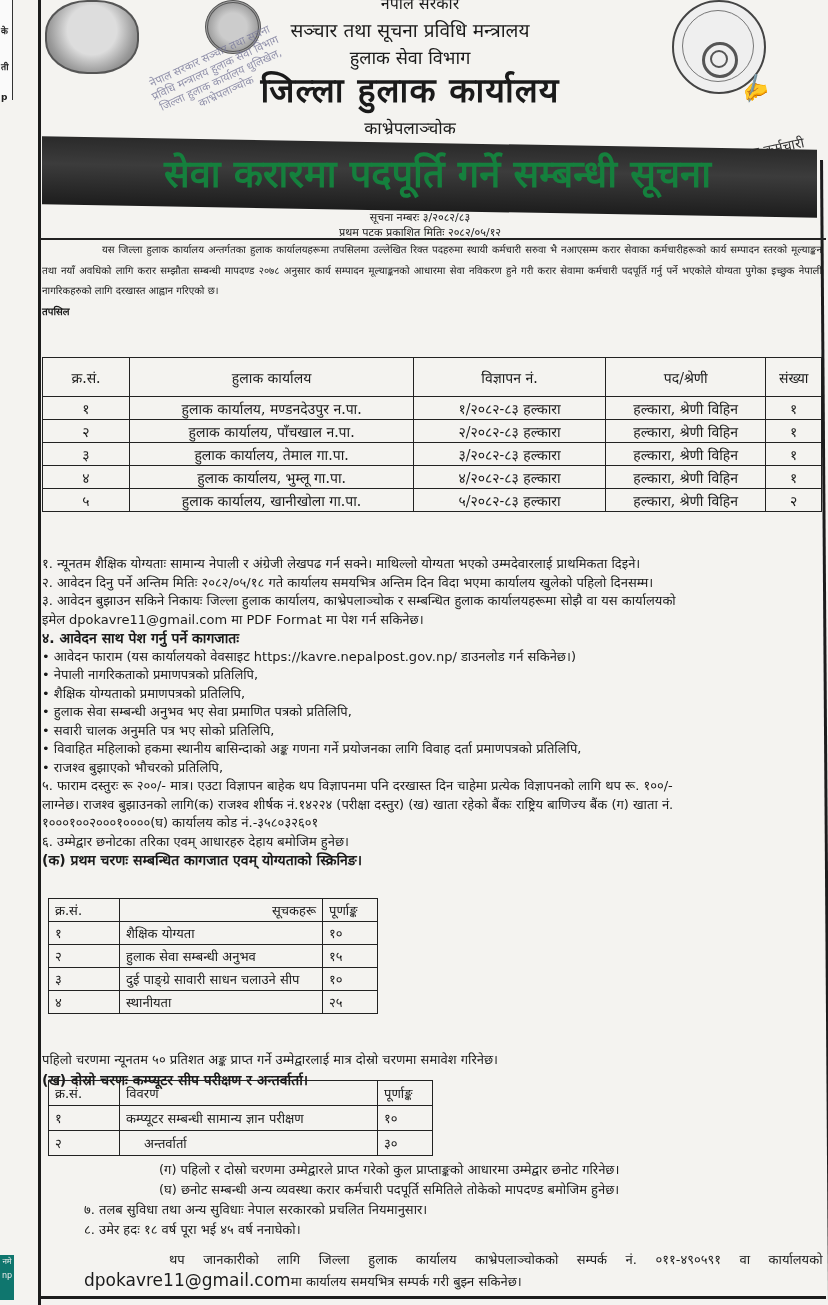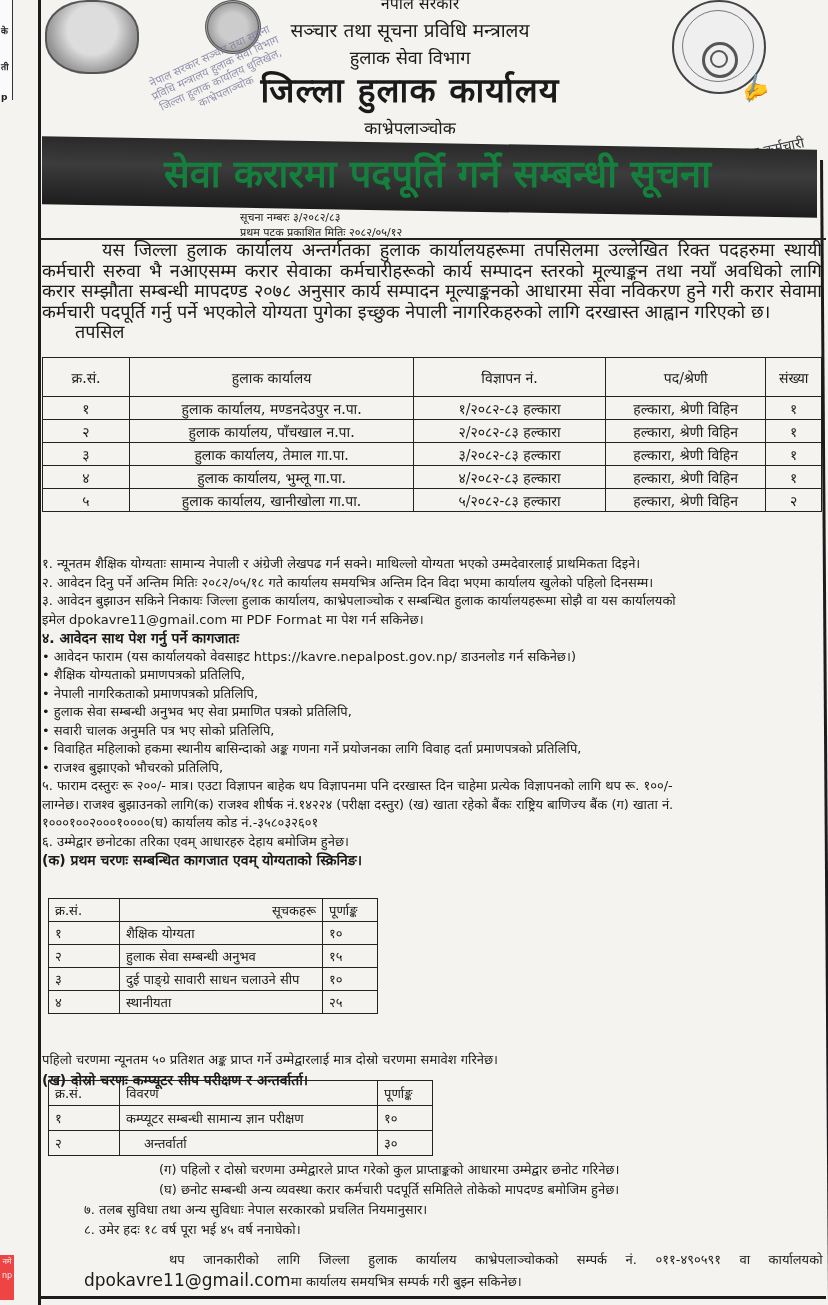--- a/index.html
+++ b/index.html
@@ -8,21 +8,21 @@
     background:#f4f3f0; color:#1a1a1a;
     font-family:"DejaVu Sans", sans-serif;
   }
   .left-scrap {
     position:absolute; left:0; top:0; width:12px; height:100px;
     border-right:1px solid #333; background:#fafafa;
   }
   .left-scrap span { position:absolute; left:1px; font-size:9px; font-weight:bold; color:#222; }
   .left-scrap2 {
     position:absolute; left:0; top:1255px; width:14px; height:45px;
-    background:#ef4444; color:#eee; font-size:8px; line-height:14px; text-align:center;
+    background:#0f766e; color:#eee; font-size:8px; line-height:14px; text-align:center;
   }
   .vrule { position:absolute; left:38px; top:0; width:3px; height:1305px; background:#1c1c1c; }
   .frame-right { position:absolute; left:824px; top:160px; width:3px; height:1140px; background:#1c1c1c; transform:rotate(-0.4deg); }
   .frame-bottom { position:absolute; left:40px; top:1296px; width:786px; height:3px; background:#1c1c1c; }
 
   
   .emblem-national {
     position:absolute; left:45px; top:0; width:90px; height:70px;
     border-radius:45%; border:2px solid #555; background:radial-gradient(circle at 50% 40%, #ddd 0 40%, #999 70%, #666 100%);
   }
@@ -56,27 +56,27 @@
   
   .banner {
     position:absolute; left:42px; top:143px; width:775px; height:68px;
     background:linear-gradient(180deg,#2a2a2a,#3c3c3c 40%,#1d1d1d);
     transform:skewY(1deg);
   }
   .banner-title {
     position:absolute; left:42px; top:146px; width:775px; text-align:center;
     color:#15803d; font-size:38px; font-weight:bold; font-family:"DejaVu Sans", sans-serif;margin-left:8px;
   }
-  .notice-meta { position:absolute; left:240px; top:210px; width:360px; font-size:11px; line-height:15px; }
+  .notice-meta { position:absolute; left:240px; top:210px; width:360px; text-align:center; font-size:11px; line-height:15px; }
   .hr-line { position:absolute; left:40px; top:238px; width:786px; height:2px; background:#222; }
 
   
-  .body-text { position:absolute; left:42px; width:780px; font-size:18px; line-height:20.5px; text-align:justify; font-family:"DejaVu Serif", serif; }
+  .body-text { position:absolute; left:42px; width:780px; font-size:10px; line-height:20.5px; text-align:justify; font-family:"DejaVu Serif", serif; }
   .para { top:240px; text-indent:60px; }
-  .para b { font-weight:normal;padding-left:33px; }
+  .para b { font-weight:bold; }
 
   table { border-collapse:collapse; font-family:"DejaVu Serif", serif; }
   td, th { border:1.5px solid #222; font-weight:normal; padding:0 6px; }
   .main-table { position:absolute; left:42px; top:357px; width:780px; font-size:14px; }
   .main-table th { height:38px; text-align:center; }
   .main-table td { height:22px; text-align:center; }
   .main-table td.sn { width:70px; }
   .main-table td.office { width:258px; }
   .main-table td.ad { width:170px; }
   .main-table td.post { width:140px; }
@@ -194,22 +194,22 @@
   </tbody>
 </table>
 
 <div class="items">
   <div>१. न्यूनतम शैक्षिक योग्यताः  सामान्य नेपाली र अंग्रेजी लेखपढ गर्न सक्ने। माथिल्लो योग्यता भएको उम्मदेवारलाई प्राथमिकता दिइने।</div>
   <div>२. आवेदन दिनु पर्ने अन्तिम मितिः २०८२/०५/१८ गते  कार्यालय समयभित्र अन्तिम दिन विदा भएमा कार्यालय खुलेको पहिलो दिनसम्म।</div>
   <div>३. आवेदन बुझाउन सकिने निकायः जिल्ला हुलाक कार्यालय, काभ्रेपलाञ्चोक र सम्बन्धित हुलाक कार्यालयहरूमा सोझै वा यस कार्यालयको</div>
   <div>इमेल dpokavre11@gmail.com मा PDF Format मा पेश गर्न सकिनेछ।</div>
   <div class="head">४. आवेदन साथ पेश गर्नु पर्ने कागजातः</div>
   <div>• आवेदन फाराम (यस कार्यालयको वेवसाइट https://kavre.nepalpost.gov.np/ डाउनलोड गर्न सकिनेछ।)</div>
+  <div>• नेपाली नागरिकताको प्रमाणपत्रको प्रतिलिपि,</div>
   <div>• शैक्षिक योग्यताको प्रमाणपत्रको प्रतिलिपि,</div>
-  <div>• नेपाली नागरिकताको प्रमाणपत्रको प्रतिलिपि,</div>
   <div>• हुलाक सेवा सम्बन्धी अनुभव भए सेवा प्रमाणित पत्रको प्रतिलिपि,</div>
   <div>• सवारी चालक अनुमति पत्र भए सोको प्रतिलिपि,</div>
   <div>• विवाहित महिलाको हकमा स्थानीय बासिन्दाको अङ्क गणना गर्ने प्रयोजनका लागि विवाह दर्ता प्रमाणपत्रको प्रतिलिपि,</div>
   <div>• राजश्व बुझाएको भौचरको प्रतिलिपि,</div>
   <div>५. फाराम दस्तुरः रू २००/- मात्र। एउटा विज्ञापन बाहेक थप विज्ञापनमा पनि दरखास्त दिन चाहेमा प्रत्येक विज्ञापनको लागि थप रू. १००/-</div>
   <div>लाग्नेछ। राजश्व बुझाउनको लागि(क) राजश्व शीर्षक नं.१४२२४ (परीक्षा दस्तुर) (ख) खाता रहेको बैंकः राष्ट्रिय बाणिज्य बैंक (ग) खाता नं.</div>
   <div>१०००१००२०००१००००(घ) कार्यालय कोड नं.-३५८०३२६०१</div>
   <div>६. उम्मेद्वार छनोटका तरिका एवम् आधारहरु देहाय बमोजिम हुनेछ।</div>
   <div class="head">(क) प्रथम चरणः सम्बन्धित कागजात एवम् योग्यताको स्क्रिनिङ।</div>
 </div>

